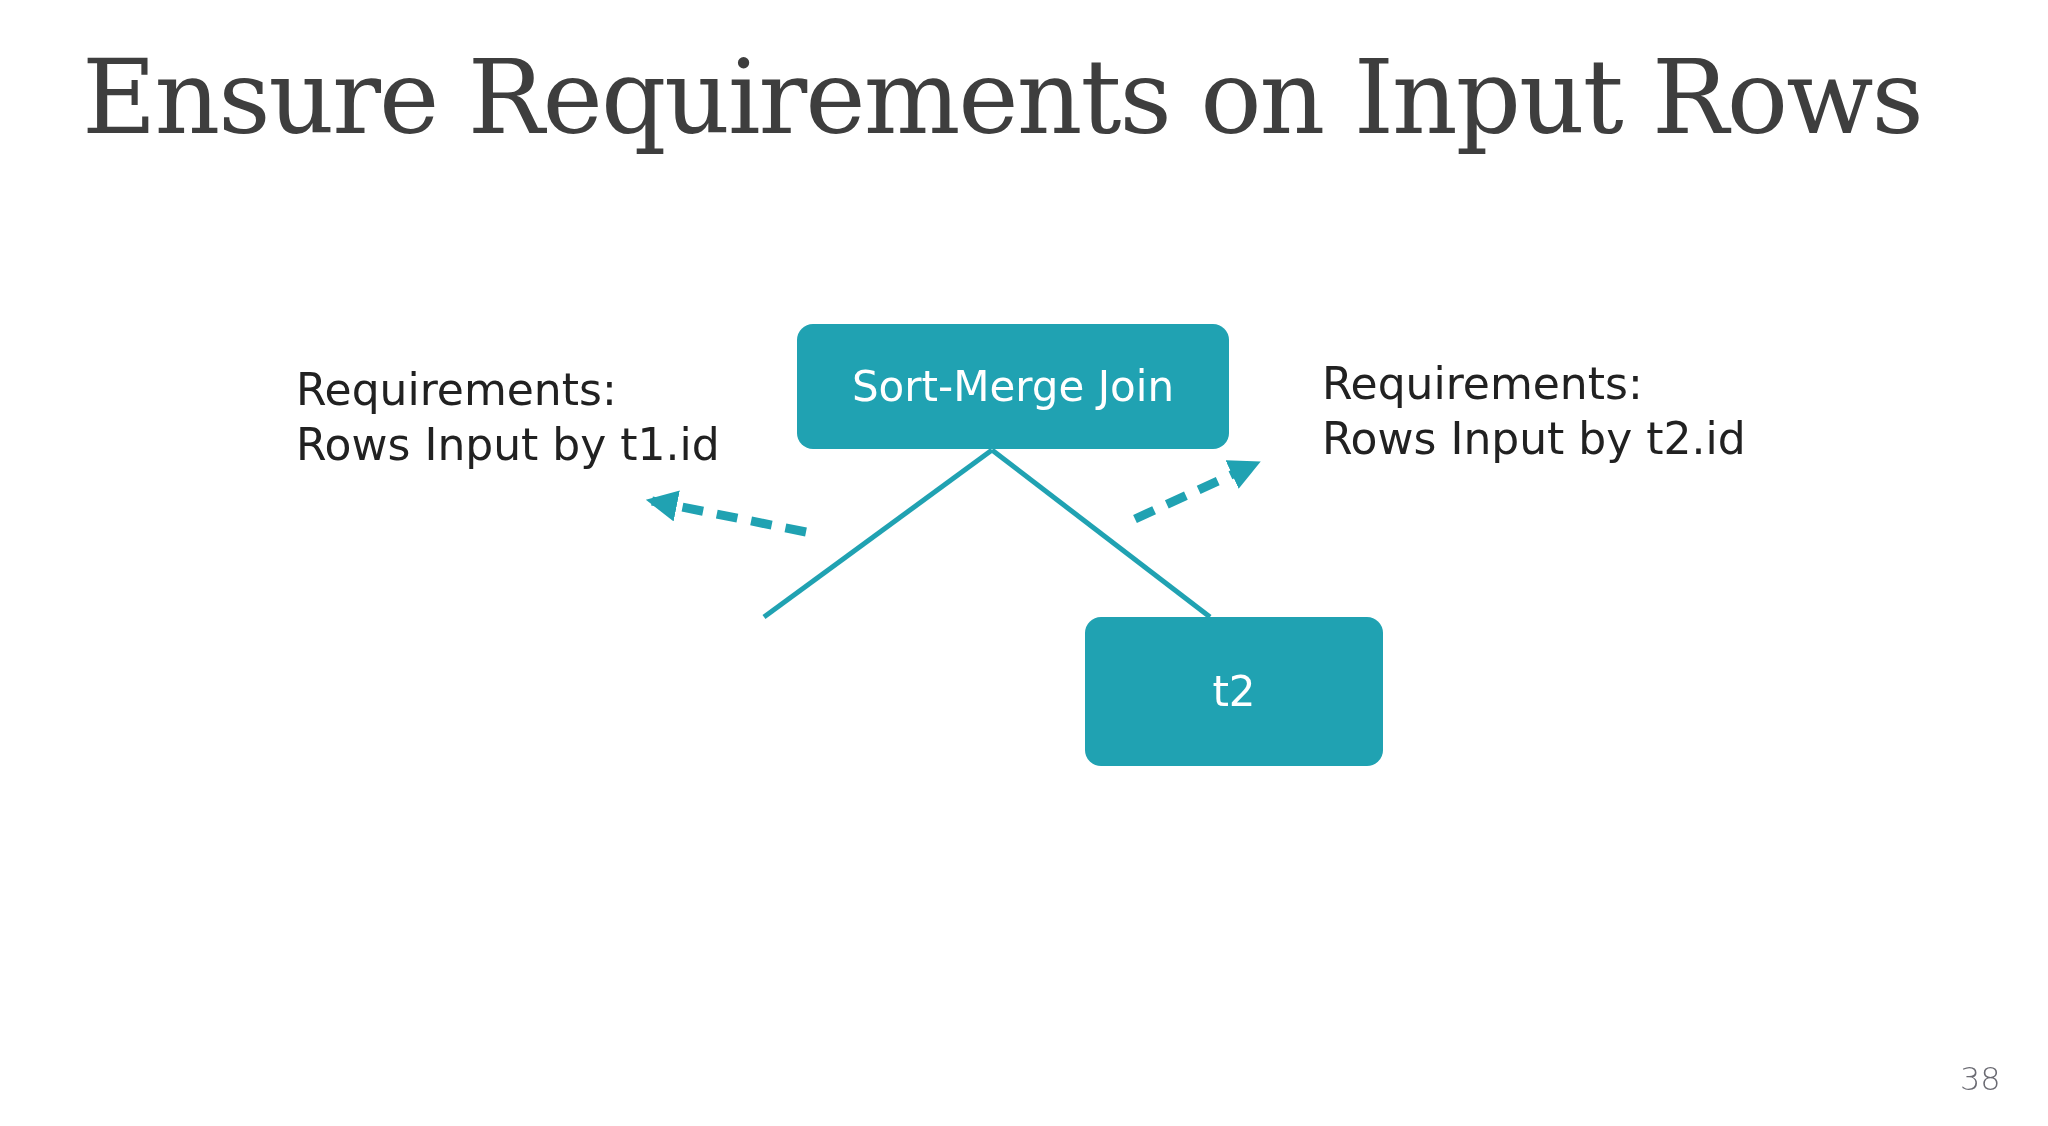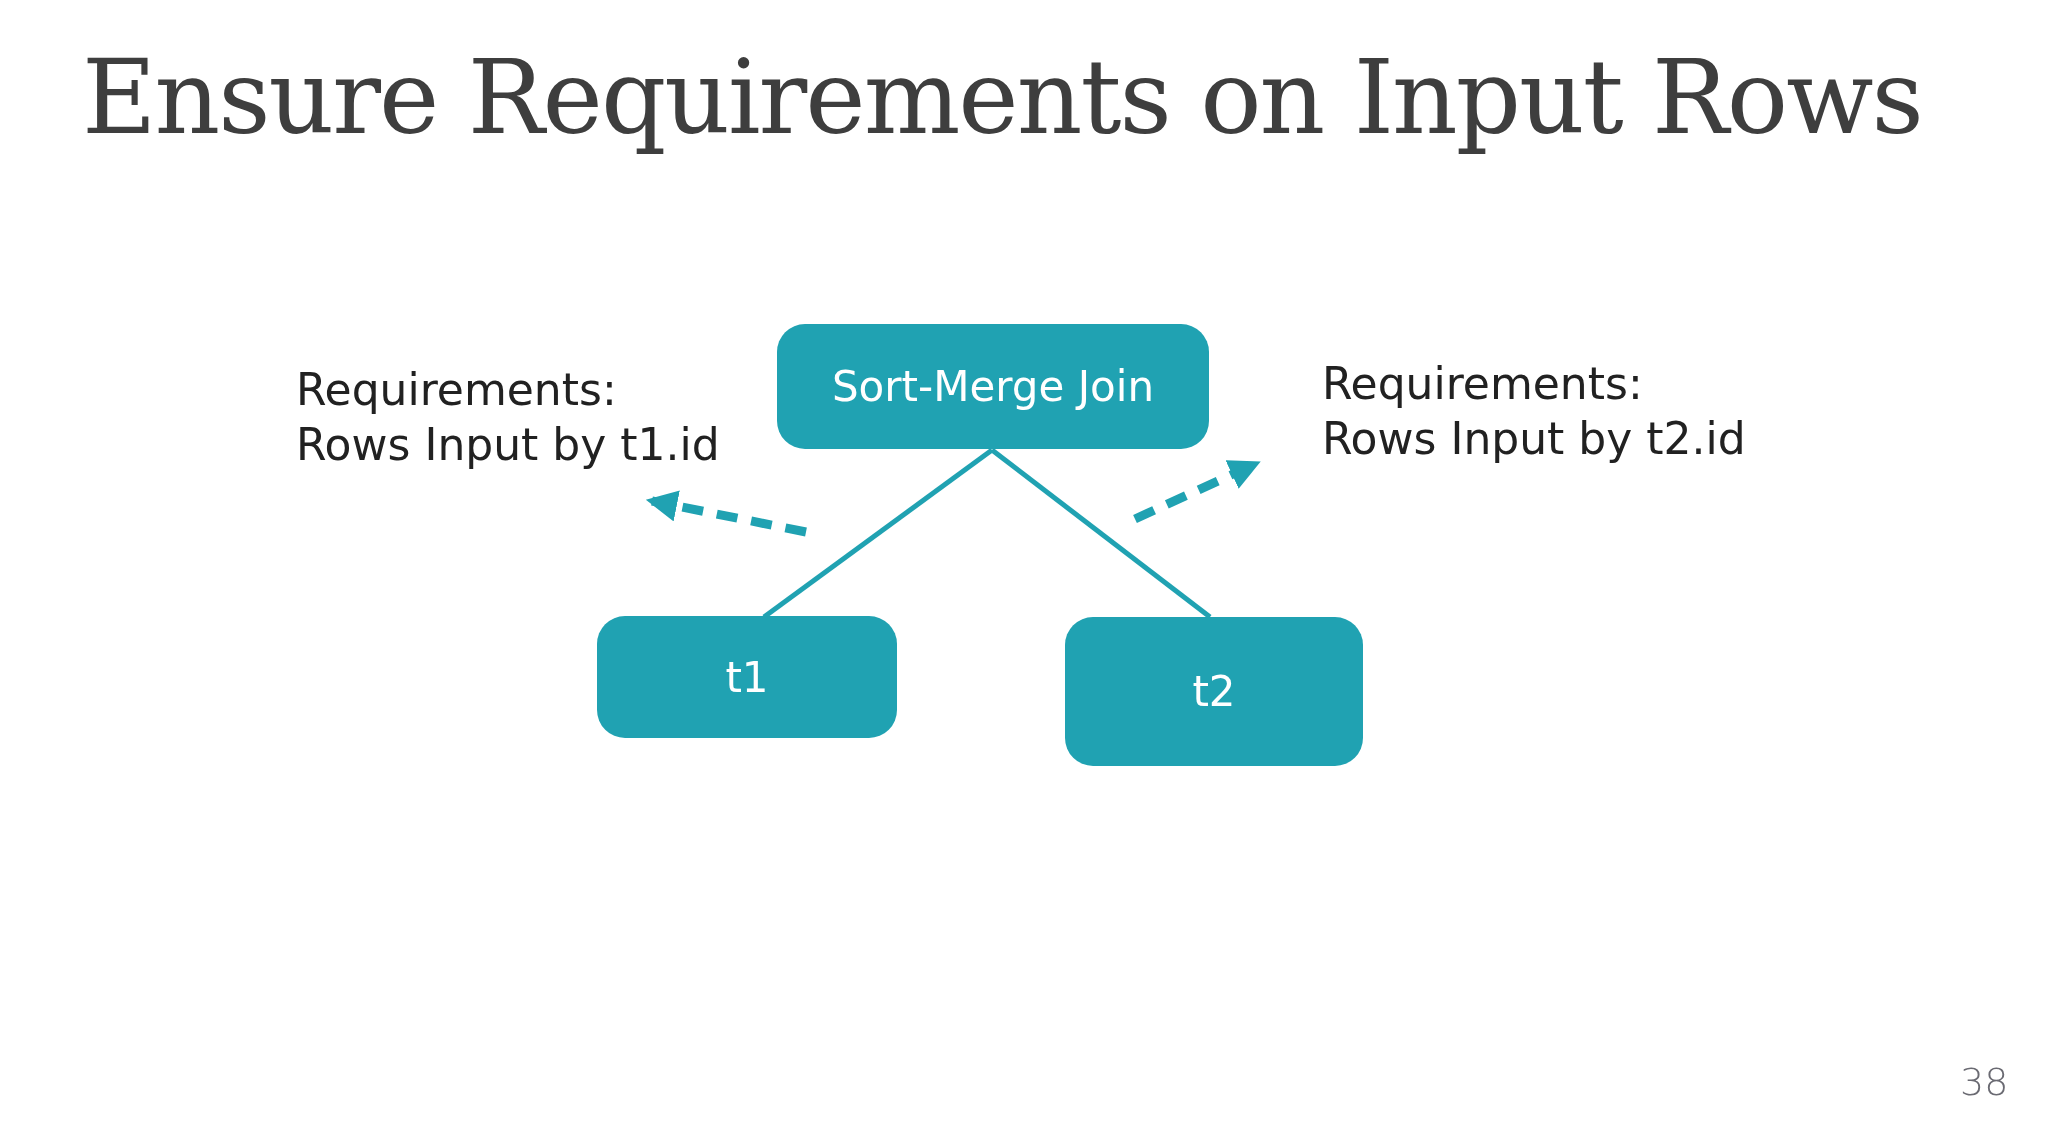--- a/index.html
+++ b/index.html
@@ -48,27 +48,28 @@
     stroke: currentColor;
     stroke-width: 9;
     stroke-dasharray: 21 14;
     stroke-linecap: butt;
   }
 
   
   .node {
     position: absolute;
     background: var(--teal, #20a2b2);
-    border-radius: 28px;
+    border-radius: 16px;
     color: var(--node-text, #fff);
     display: flex;
     flex-direction: column;
     align-items: center;
     justify-content: center;
     text-align: right;
+    margin-left: 20px;
   }
   .join-node {
     left: 777px;
     top: 324px;
     width: 432px;
     height: 125px;
     font-size: 42px;
     line-height: 51px;
     font-weight: 400;
   }
@@ -117,21 +118,21 @@
   .logo-tm {
     font-size: 13px;
     color: var(--logo-text, #3c3c3c);
     align-self: flex-start;
     margin-top: 6px;
   }
   .page-number {
     position: absolute;
     left: 1960px;
     top: 1060px;
-    font-size: 38px;
+    font-size: 32px;
     font-weight: 300;
     color: var(--page-number, #6a6a72);
   }
 </style>
 </head>
 <body>
 
 <div class="slide">
 
   <h1 class="title">Ensure Requirements on Input Rows</h1>
@@ -145,23 +146,20 @@
     <line class="solid" x1="992" y1="450" x2="764" y2="617"></line>
     <line class="solid" x1="992" y1="450" x2="1210" y2="617"></line>
     <line class="dashed" x1="806" y1="532" x2="652" y2="501" marker-end="url(#arrowhead)"></line>
     <line class="dashed" x1="1135" y1="519" x2="1255" y2="464" marker-end="url(#arrowhead)"></line>
   </svg>
 
   <div class="node join-node">
     <div class="join-line1">Sort-Merge Join</div>
   </div>
 
-  <div class="node table-node t1">
-    <span>t1</span>
-  </div>
 
   <div class="node table-node t2">
     <span>t2</span>
   </div>
 
   <div class="req req-left">
     <div>Requirements:</div>
     <div>Rows Input by t1.id</div>
   </div>
 

